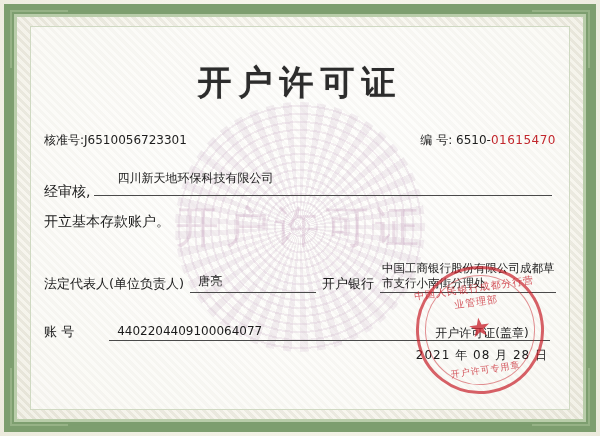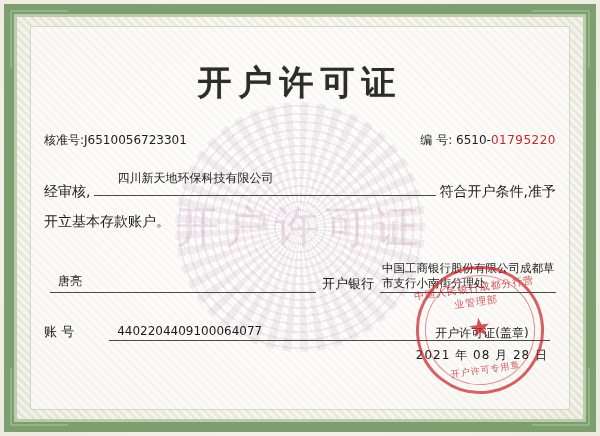--- a/index.html
+++ b/index.html
@@ -264,38 +264,38 @@
   <div class="content">
 
     <div class="doc-title">开户许可证</div>
 
     <div class="row-codes">
       <div class="code-left">
         <span>核准号:</span><span>J6510056723301</span>
       </div>
       <div class="code-right">
         <span>编 号:</span>
-        <span>6510-</span><span class="code-red">01795220</span>
+        <span>6510-</span><span class="code-red">01615470</span>
       </div>
     </div>
 
     <div class="para">
       <div class="para-line">
         <span>经审核,</span>
         <span class="fill">
           <span>四川新天地环保科技有限公司</span>
         </span>
-        <span>符合开户条件,准予</span>
       </div>
       <div class="para-line">
         <span>开立基本存款账户。</span>
       </div>
     </div>
 
     <div class="line-row">
+      <span class="label">法定代表人(单位负责人)</span>
       <span class="underline">
         <span>唐亮</span>
       </span>
       <span class="label">开户银行</span>
       <span class="bank-box">
         <span>中国工商银行股份有限公司成都草市支行小南街分理处</span>
       </span>
     </div>
 
     <div class="line-row acct-row">

